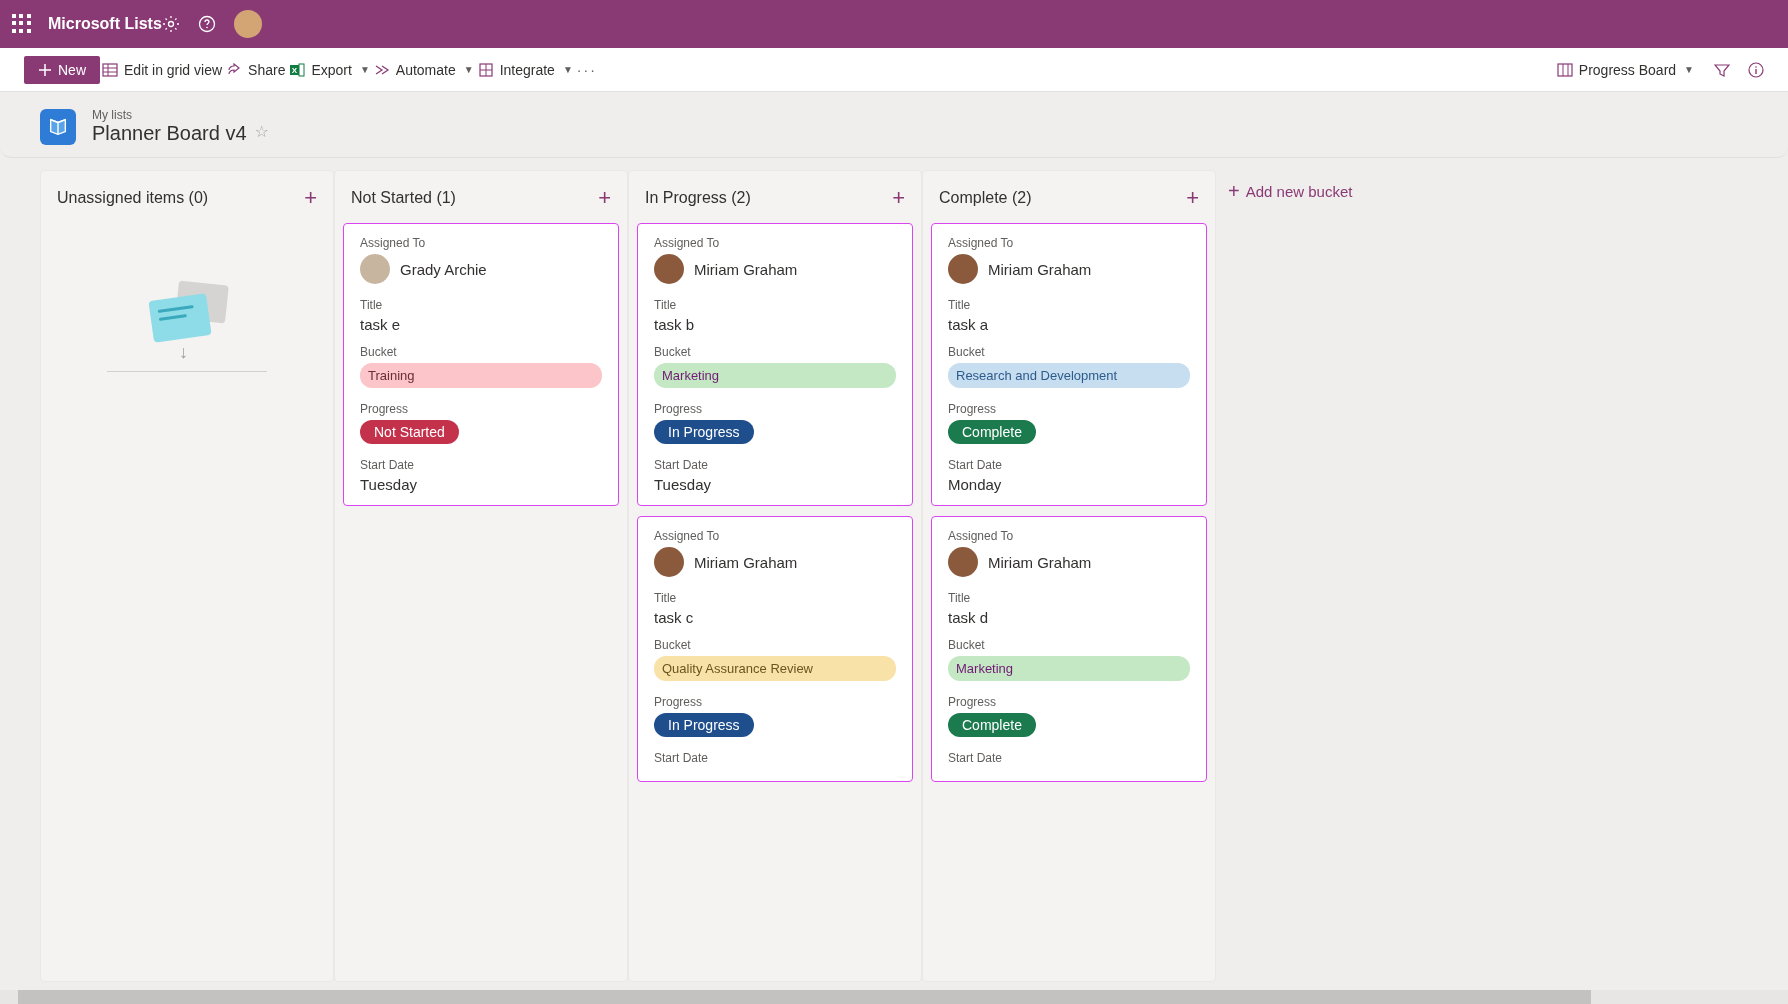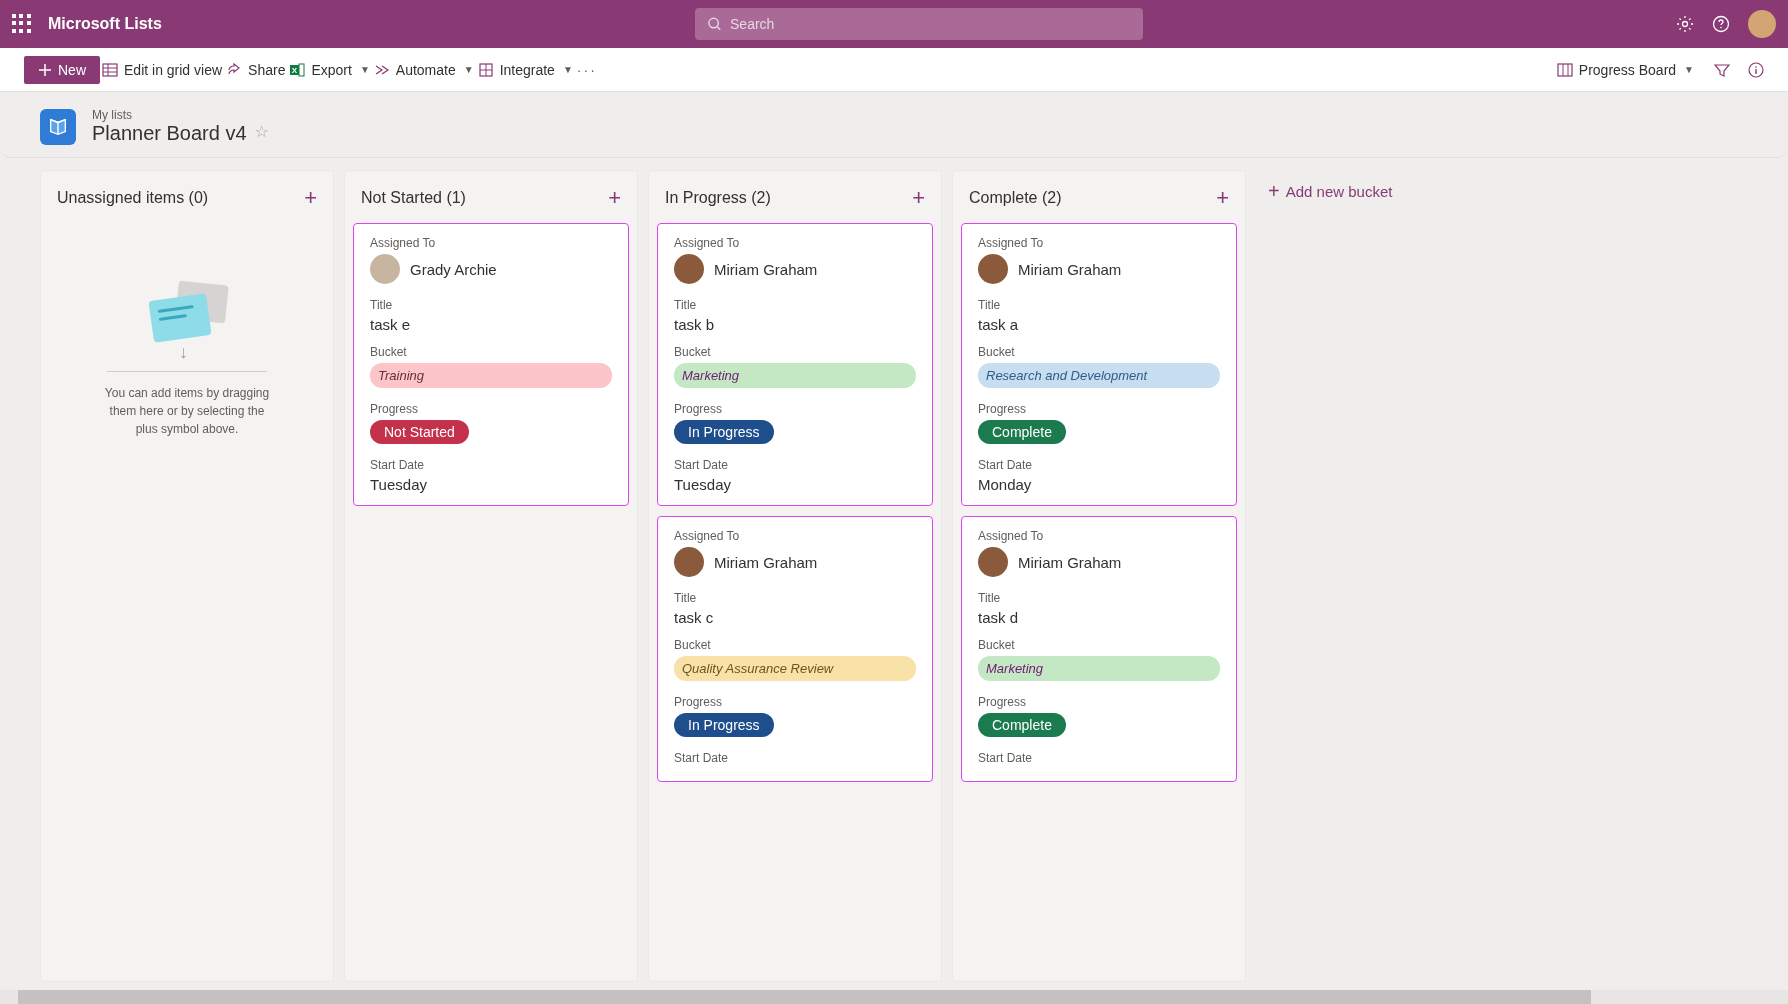--- a/index.html
+++ b/index.html
@@ -61,21 +61,21 @@
 }
 .list-icon svg { width: 22px; height: 22px; }
 .list-meta { display: flex; flex-direction: column; }
 .list-breadcrumb { font-size: 12px; color: #605e5c; }
 .list-title-row { display: flex; gap: 8px; }
 .list-title { font-size: 20px; font-weight: 400; color: #323130; }
 .star { color: #a19f9d; cursor: pointer; font-size: 16px; }
 
 
 .board {
-  padding: 12px 40px; display: flex; gap: 10px; overflow-x: auto;
+  padding: 12px 40px; display: flex; overflow-x: auto;
   height: calc(100vh - 48px - 44px - 76px);
 }
 .column {
   width: 294px; flex-shrink: 0; background: #f5f3f2;
   border-radius: 4px; padding: 10px 8px; border: 1px solid #eae8e7;
   display: flex; flex-direction: column;
 }
 .column-header {
   display: flex; align-items: center; justify-content: space-between;
   padding: 4px 8px 12px;
@@ -105,21 +105,21 @@
   padding: 12px 16px; cursor: pointer;
 }
 .field-label { font-size: 12px; color: #605e5c; margin-bottom: 4px; }
 .assignee { display: flex; align-items: center; gap: 10px; margin-bottom: 14px; }
 .avatar { width: 30px; height: 30px; border-radius: 50%; background: #c8b5a0; display:flex; align-items:center; justify-content:center; overflow:hidden; }
 .avatar.miriam { background:#8b5a3c; }
 .assignee-name { font-size: 15px; color: #323130; }
 .card-title { font-size: 15px; color: #323130; margin-bottom: 12px; }
 .bucket-tag {
   padding: 5px 8px; font-size: 13px; border-radius: 12px;
-  display: block; width: 100%; margin-bottom: 14px; font-style: italic;
+  display: block; width: 100%; margin-bottom: 14px;
 }
 .bucket-training { background: #fbc5c9; color: #6b2e33; }
 .bucket-marketing { background: #c4e8c4; color: #701a75; }
 .bucket-rnd { background: #c7ddf0; color: #2e5c8a; }
 .bucket-qa { background: #f8e2a8; color: #6b5520; }
 .progress-pill {
   display: inline-block; padding: 4px 14px; border-radius: 14px;
   font-size: 14px; color: #fff; margin-bottom: 14px;
 }
 .pill-notstarted { background: #c4314b; }
@@ -149,29 +149,20 @@
       <span></span>
       <span></span>
       <span></span>
       <span></span>
       <span></span>
       <span></span>
       <span></span>
       <span></span>
   </div>
   <div class="app-name">Microsoft Lists</div>
-  <div class="search-wrap">
-    <div class="search-box">
-      <svg width="16" height="16" viewBox="0 0 16 16" fill="none">
-          <circle cx="7" cy="7" r="5" stroke="#e8d8e3" stroke-width="1.5"></circle>
-          <line x1="11" y1="11" x2="14" y2="14" stroke="#e8d8e3" stroke-width="1.5"></line>
-        </svg>
-      <input placeholder="Search" style="">
-    </div>
-  </div>
   <div class="header-right">
     <svg class="header-icon" width="18" height="18" viewBox="0 0 18 18" fill="none">
         <circle cx="9" cy="9" r="2.5" stroke="#fff" stroke-width="1.3"></circle>
         <path d="M9 1v2M9 15v2M1 9h2M15 9h2M3.5 3.5l1.4 1.4M13.1 13.1l1.4 1.4M3.5 14.5l1.4-1.4M13.1 4.9l1.4-1.4" stroke="#fff" stroke-width="1.3"></path>
       </svg>
     <svg class="header-icon" width="18" height="18" viewBox="0 0 18 18" fill="none">
         <circle cx="9" cy="9" r="7.5" stroke="#fff" stroke-width="1.3"></circle>
         <path d="M7 7c0-1.1.9-2 2-2s2 .9 2 2c0 1-2 1.5-2 3" stroke="#fff" stroke-width="1.3" fill="none"></path>
         <circle cx="9" cy="12.5" r="0.8" fill="#fff"></circle>
       </svg>
@@ -285,21 +276,20 @@
       <span class="column-title">Unassigned items (0)</span>
       <span class="plus-btn">+</span>
     </div>
     <div class="empty-state">
       <div class="empty-illus">
         <div class="empty-card1"></div>
         <div class="empty-card2"></div>
         <div class="empty-arrow">↓</div>
       </div>
       <div class="empty-line"></div>
-      <div class="empty-text">You can add items by dragging them here or by selecting the plus symbol above.</div>
     </div>
   </div>
 
   <div class="column">
     <div class="column-header">
       <span class="column-title">Not Started (1)</span>
       <span class="plus-btn">+</span>
     </div>
     <div class="column-body">
       <div class="card">

